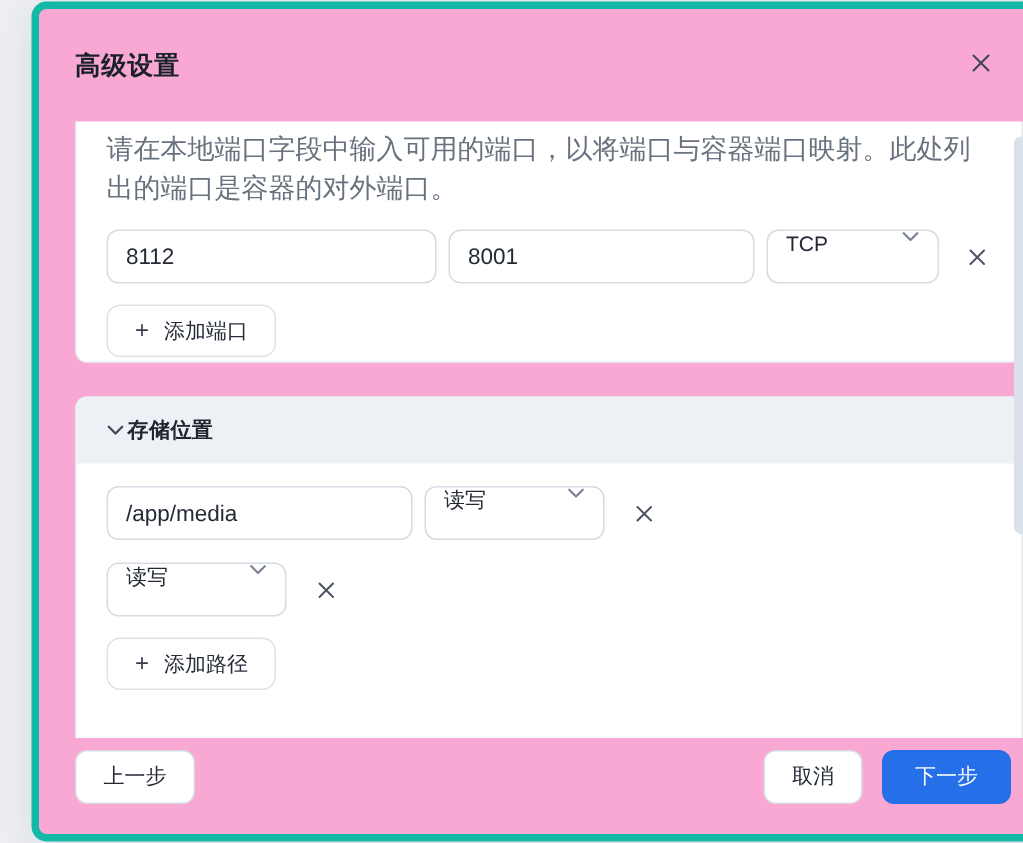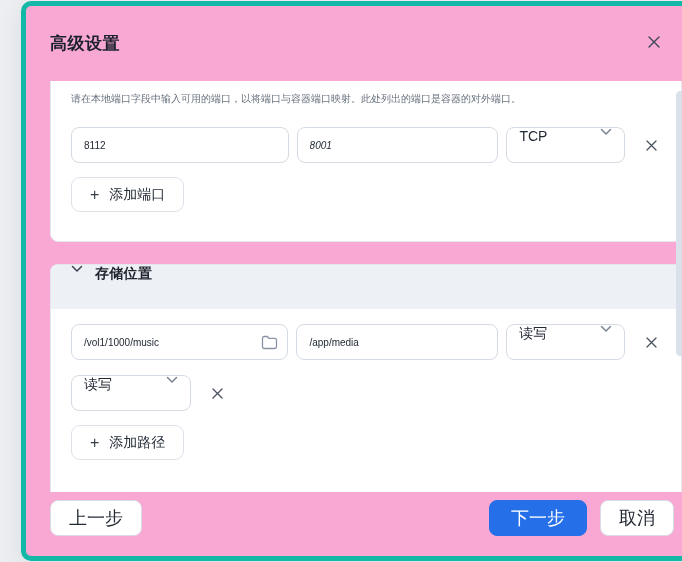--- a/index.html
+++ b/index.html
@@ -40,39 +40,39 @@
     position: absolute;
     left: 24px; width: 632px;
     border: 1px solid #e4e8ee;
     border-radius: 8px;
     background: #fff;
   }
   .section.ports { top: -10px; height: 171px; }
   .section.storage { top: 183px; height: 250px; border-bottom: none; border-radius: 8px 8px 0 0; }
   .section-desc {
     margin: 14px 20px 0 20px;
-    font-size: 10px; line-height: 26px;
+    font-size: 18px; line-height: 26px;
     color: #68727f;
   }
   .field-row {
     display: flex; align-items: center;
     margin: 15px 20px 0 20px;
   }
   .tb {
     height: 36px;
     border: 1px solid #d5dbe3;
     border-radius: 8px;
-    font-size: 10px; color: #232a35;
+    font-size: 15px; color: #232a35;
     padding: 0 12px;
     font-family: "Liberation Sans", "DejaVu Sans", sans-serif;
     background: #fff;
     outline: none;
   }
   .tb.port-local { width: 220px; margin-right: 8px; }
-  .tb.port-container { width: 204px; margin-right: 8px; font-style: italic; }
+  .tb.port-container { width: 204px; margin-right: 8px; }
   .path-wrap {
     position: relative; width: 220px; margin-right: 8px;
     height: 36px;
   }
   .path-wrap .tb { width: 100%; padding-right: 36px; }
   .folder-btn {
     position: absolute; right: 9px; top: 8px;
     width: 20px; height: 20px;
     background: none; border: none; cursor: pointer;
     display: flex; align-items: center; justify-content: center;
@@ -102,22 +102,22 @@
     background: #fff;
     font-size: 14px; color: #262d38;
     cursor: pointer;
     font-family: "Liberation Sans", "DejaVu Sans", sans-serif;
   }
   .add-plus { font-size: 16px; color: #363e4b; line-height: 1; }
   .collapse-header {
     height: 44px;
     background: #edf0f5;
     border-radius: 8px 8px 0 0;
-    display: flex; align-items: flex-start;
-    padding: 0 20px; gap: 12px;
+    display: flex; align-items: center;
+    padding: 0 20px; gap: 2px;
     cursor: pointer;
   }
   .collapse-title { font-size: 14px; font-weight: 700; color: #20262f; letter-spacing: .3px; }
   .scroll-thumb {
     position: absolute;
     right: 11px; top: 10px;
     width: 9px; height: 265px;
     border-radius: 5px;
     background: #dbe1ea;
     cursor: pointer;
@@ -126,21 +126,21 @@
   .dlg-footer {
     position: absolute;
     left: 0; bottom: 0;
     width: 100%; height: 76px;
     display: flex; align-items: center;
     padding: 0 22px 0 24px;
   }
   .btn {
     height: 36px;
     border-radius: 8px;
-    font-size: 18px;
+    font-size: 14px;
     padding: 0 18px;
     cursor: pointer;
     font-family: "Liberation Sans", "DejaVu Sans", sans-serif;
   }
   .btn.ghost {
     background: #fff;
     border: 1px solid #d8dde5;
     color: #242a34;
   }
   .btn.primary {
@@ -205,30 +205,20 @@
         <span>
           <svg class="icon-svg" width="12" height="8" viewBox="0 0 12 8">
             <path d="M1.5 1.5 L6 6 L10.5 1.5" stroke="#3e4656" stroke-width="1.5" fill="none" stroke-linecap="round" stroke-linejoin="round"></path>
           </svg>
         </span>
         <span class="collapse-title">存储位置</span>
       </div>
 
 
       <div class="field-row">
-        <div class="path-wrap">
-          <input class="tb" type="text" value="/vol1/1000/music" style="">
-          <button class="folder-btn">
-            <span>
-              <svg class="icon-svg" width="17" height="15" viewBox="0 0 17 15">
-                <path d="M1.5 3.2 a1.7 1.7 0 0 1 1.7 -1.7 h3.1 l1.6 1.8 h5.9 a1.7 1.7 0 0 1 1.7 1.7 v6.8 a1.7 1.7 0 0 1 -1.7 1.7 h-10.6 a1.7 1.7 0 0 1 -1.7 -1.7 z" fill="none" stroke="#8a93a3" stroke-width="1.3"></path>
-              </svg>
-            </span>
-          </button>
-        </div>
         <input class="tb path-container" type="text" value="/app/media" style="">
         <div class="select">
           <span>读写</span>
           <span>
             <svg class="icon-svg" width="12" height="8" viewBox="0 0 12 8">
               <path d="M1.5 1.5 L6 6 L10.5 1.5" stroke="#7b8494" stroke-width="1.5" fill="none" stroke-linecap="round" stroke-linejoin="round"></path>
             </svg>
           </span>
         </div>
         <button class="row-remove">
@@ -264,18 +254,18 @@
       </button>
     </div>
 
     <div class="scroll-thumb"></div>
   </div>
 
   <div class="dlg-footer">
     <button class="btn ghost">上一步</button>
     <div class="footer-spacer"></div>
     <div class="footer-right">
+      <button class="btn ghost">取消</button>
       <button class="btn primary">下一步</button>
-      <button class="btn ghost">取消</button>
     </div>
   </div>
 
 </div>
 
 </body></html>

